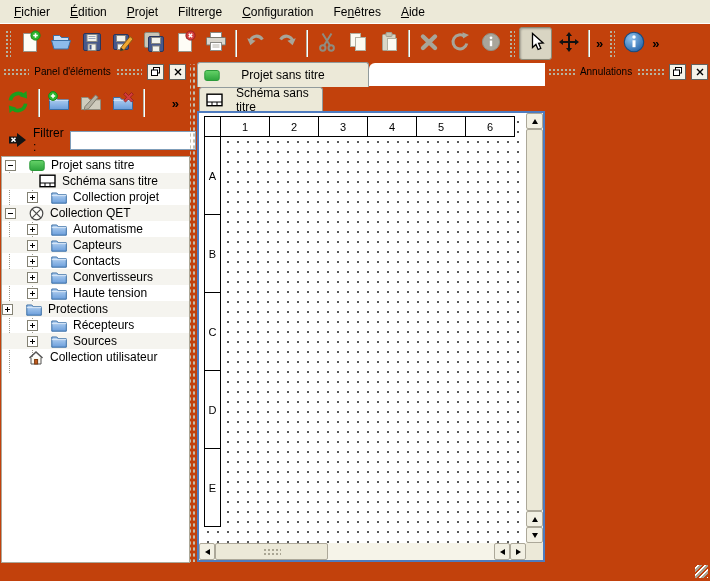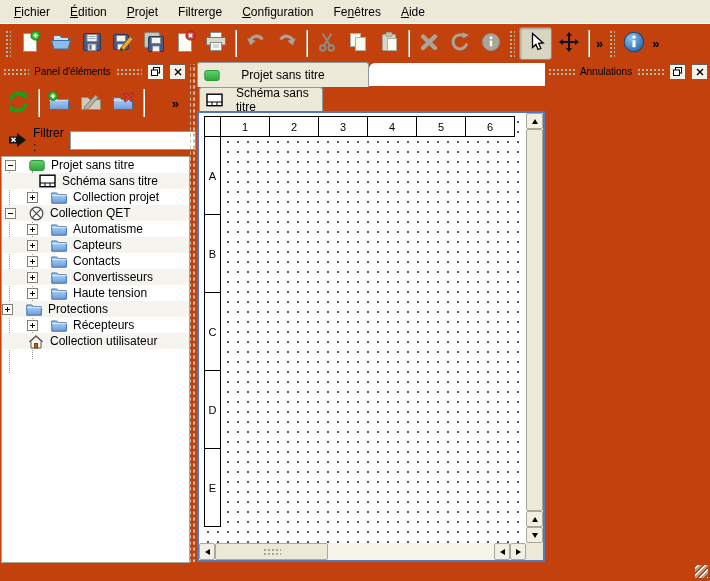--- a/index.html
+++ b/index.html
@@ -475,20 +475,30 @@
     <div class="tree-row" style="padding-left:25px">
       <span class="expander plus"></span>
       <span class="ticon">
           <svg width="16" height="13" viewBox="0 0 16 13">
             <path d="M0.8 12.2V2h5l1.5 1.8h8v8.4z" fill="url(#gFolder)" stroke="#3a6ea5"></path>
             <path d="M0.8 4.6h14.5" stroke="#d9e8f8"></path>
           </svg>
         </span>
       <span class="tlabel">Récepteurs</span>
     </div>
+    <div class="tree-row" style="padding-left:25px">
+      <span class="expander plus"></span>
+      <span class="ticon">
+          <svg width="16" height="13" viewBox="0 0 16 13">
+            <path d="M0.8 12.2V2h5l1.5 1.8h8v8.4z" fill="url(#gFolder)" stroke="#3a6ea5"></path>
+            <path d="M0.8 4.6h14.5" stroke="#d9e8f8"></path>
+          </svg>
+        </span>
+      <span class="tlabel">Sources</span>
+    </div>
     <div class="tree-row" style="padding-left:26px">
       <span class="ticon">
           <svg width="16" height="15" viewBox="0 0 16 15">
             <path d="M1.5 8L8 2l6.5 6" fill="none" stroke="#555" stroke-width="1.6"></path>
             <path d="M3 7.5v6.5h10V7.5" fill="#fbfaf3" stroke="#555"></path>
             <rect x="6.6" y="9.5" width="3" height="4.5" fill="#c05a1e" stroke="#7a3a10"></rect>
           </svg>
         </span>
       <span class="tlabel">Collection utilisateur</span>
     </div>

